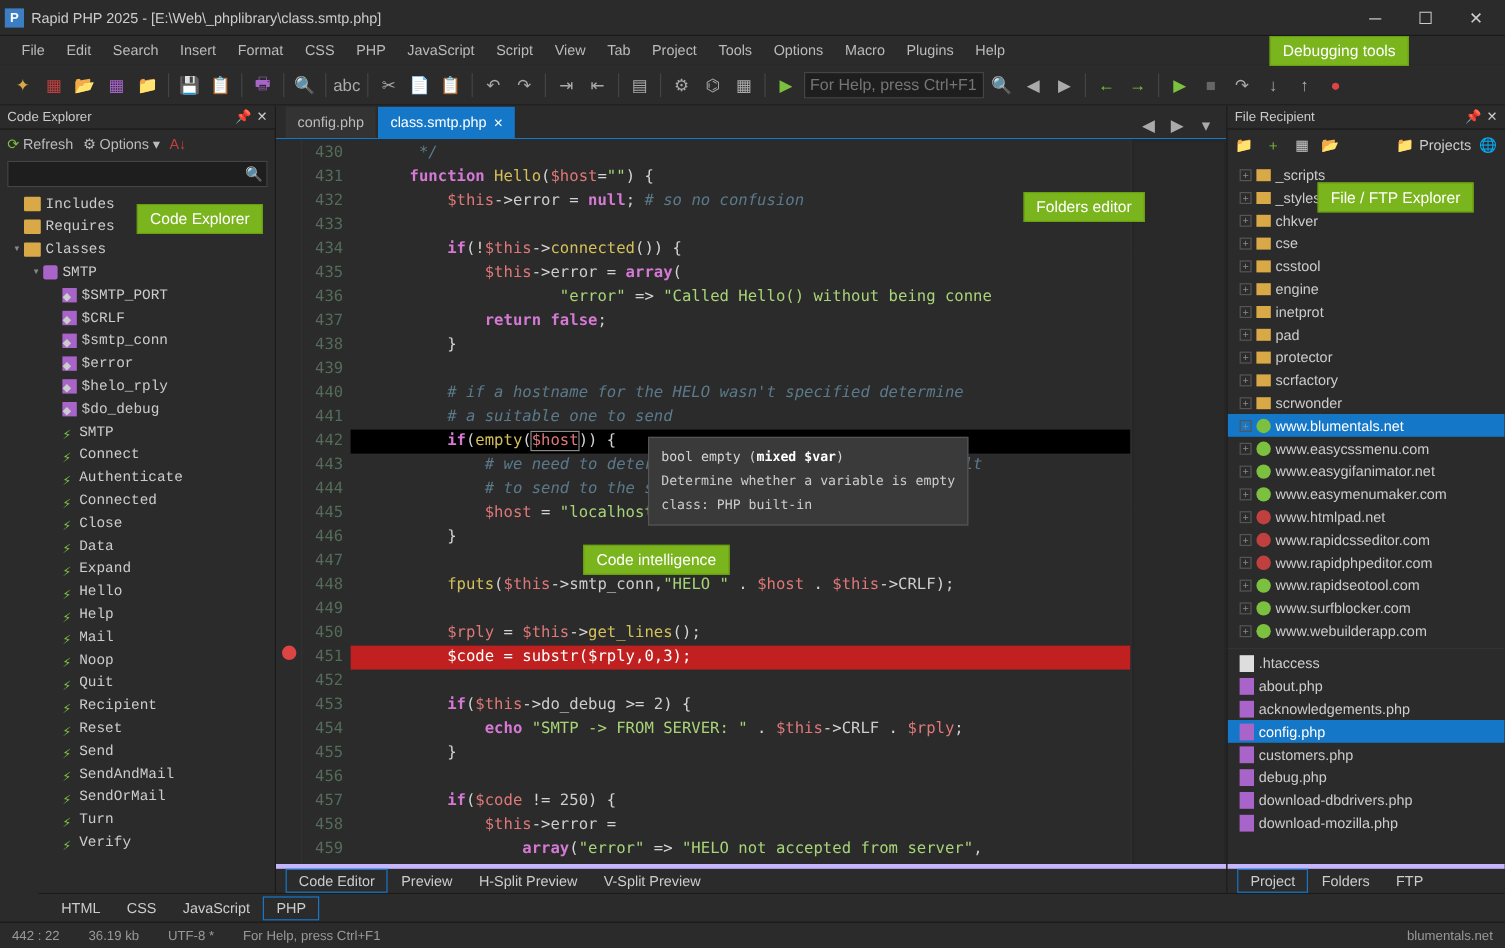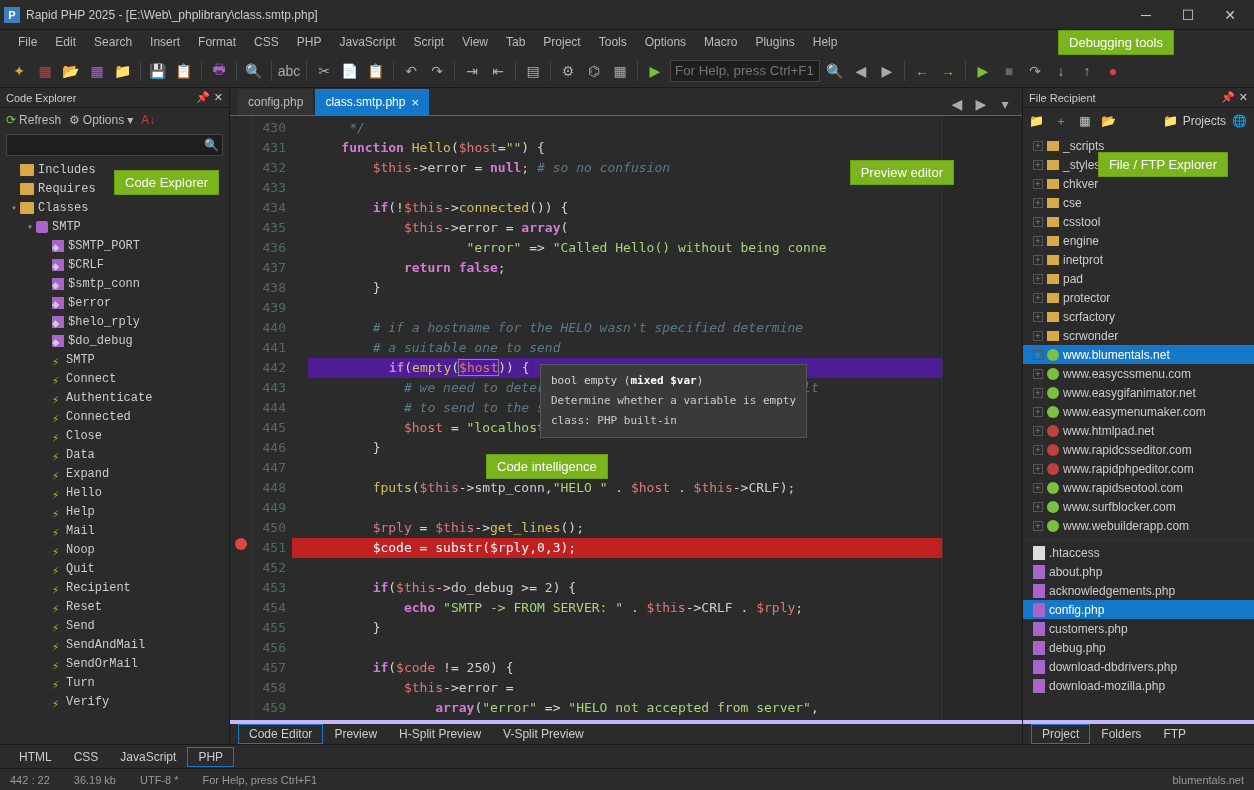--- a/index.html
+++ b/index.html
@@ -37,21 +37,21 @@
 .tabstrip { height:28px; display:flex; align-items:flex-end; background:#2b2b2b; border-bottom:1px solid #1477c8; padding-left:8px; }
 .file-tab { height:26px; padding:0 10px; display:flex; align-items:center; gap:6px; background:#333; color:#bbb; cursor:pointer; margin-right:2px; font-size:12px; }
 .file-tab.active { background:#1477c8; color:#fff; }
 .tab-close { font-size:13px; cursor:pointer; }
 .tab-nav { margin-left:auto; display:flex; gap:2px; padding-right:6px; }
 .editor-area { flex:1; display:flex; background:#2b2b2b; overflow:hidden; position:relative; }
 .gutter { width:22px; background:#2b2b2b; border-right:1px solid #333; }
 .line-numbers { width:40px; background:#2b2b2b; text-align:right; padding:2px 6px 2px 0; color:#556b5a; font-family:Consolas,monospace; font-size:13px; line-height:20px; }
 .code { flex:1; font-family:Consolas,monospace; font-size:13px; line-height:20px; padding:2px 0; position:relative; overflow:hidden; }
 .code-line { white-space:pre; padding-left:18px; height:20px; }
-.code-line.hl { background:#4c1d95;margin-left:16px; }
+.code-line.hl { background:#000000; }
 .code-line.bp { background:#c02020; }
 .kw { color:#d47ad4; font-weight:bold; }
 .fn { color:#d4c05a; }
 .var { color:#e07878; }
 .str { color:#a8d478; }
 .op { color:#d4d4d4; }
 .cmt { color:#5a7a8a; font-style:italic; }
 .paren { color:#d4d4d4; }
 .minimap { width:80px; background:#262626; border-left:1px solid #333; }
 .minimap-box { margin:2px; height:100%; background:linear-gradient(#2a2a2a,#2a2a2a); opacity:0.6; }
@@ -65,21 +65,21 @@
 .proj-label { display:flex; align-items:center; gap:4px; margin-left:auto; cursor:pointer; }
 .file-tree { flex:1; overflow:auto; padding:2px 0; font-size:12px; }
 .ft-node { display:flex; align-items:center; padding:1px 4px 1px 10px; cursor:pointer; height:19px; white-space:nowrap; }
 .ft-node.sel { background:#1477c8; color:#fff; }
 .ft-folder { width:12px; height:10px; background:#d9a847; margin-right:4px; }
 .ft-site { width:12px; height:12px; background:#7cc040; border-radius:6px; margin-right:4px; }
 .ft-site.red { background:#c04040; }
 .ft-file { width:12px; height:14px; background:#ddd; margin-right:4px; }
 .ft-php { width:12px; height:14px; background:#a864c8; margin-right:4px; }
 .ft-plus { width:10px; text-align:center; color:#888; border:1px solid #555; font-size:9px; line-height:8px; margin-right:4px; }
-.bottom-tabs { height:24px; background:#2b2b2b; border-top:1px solid #1a1a1a; display:flex; align-items:center; padding:0 8px; }
+.bottom-tabs { height:24px; background:#2b2b2b; border-top:1px solid #1a1a1a; display:flex; align-items:center; padding:0 8px;margin-left:32px; }
 .bottom-tab { padding:2px 10px; cursor:pointer; font-size:12px; border:1px solid transparent; }
 .bottom-tab.active { border-color:#1477c8; }
 .editor-tabs { height:24px; background:#2b2b2b; border-top:4px solid #c4b5fd; display:flex; align-items:center; padding:0 8px; }
 .statusbar { height:22px; background:#2b2b2b; border-top:1px solid #1a1a1a; display:flex; align-items:center; padding:0 10px; font-size:11px; color:#999; }
 .status-item { margin-right:24px; }
 .status-right { margin-left:auto; }
 .breakpoint-dot { position:absolute; width:12px; height:12px; background:#d44; border-radius:6px; }
 </style>
 </head>
 <body>
@@ -636,16 +636,16 @@
 
 <div class="statusbar">
   <span class="status-item">442 : 22</span>
   <span class="status-item">36.19 kb</span>
   <span class="status-item">UTF-8 *</span>
   <span class="status-item">For Help, press Ctrl+F1</span>
   <span class="status-right">blumentals.net</span>
 </div>
 
 <div class="callout" style="top:30px;right:80px">Debugging tools</div>
-<div class="callout" style="top:160px;right:300px">Preview editor</div>
+<div class="callout" style="top:160px;right:300px">Folders editor</div>
 <div class="callout" style="top:170px;left:114px">Code Explorer</div>
 <div class="callout" style="top:152px;right:26px">File / FTP Explorer</div>
 <div class="callout" style="top:454px;left:486px">Code intelligence</div>
 
 </body></html>

